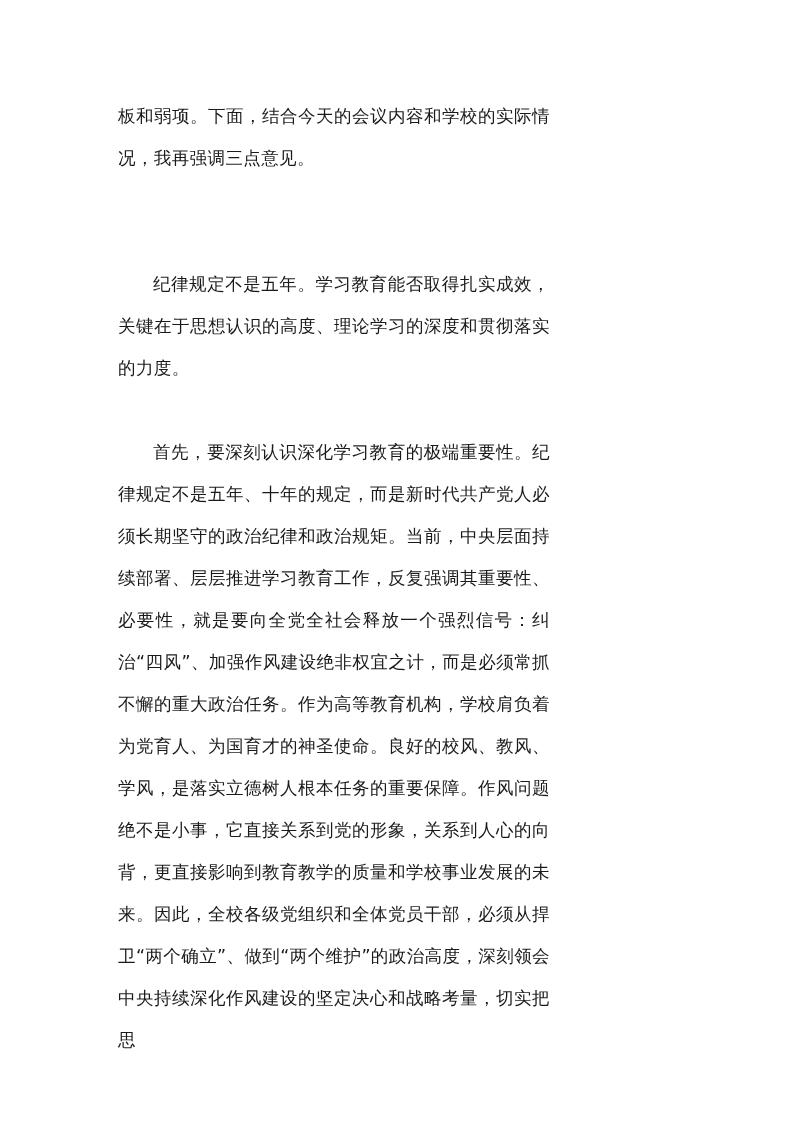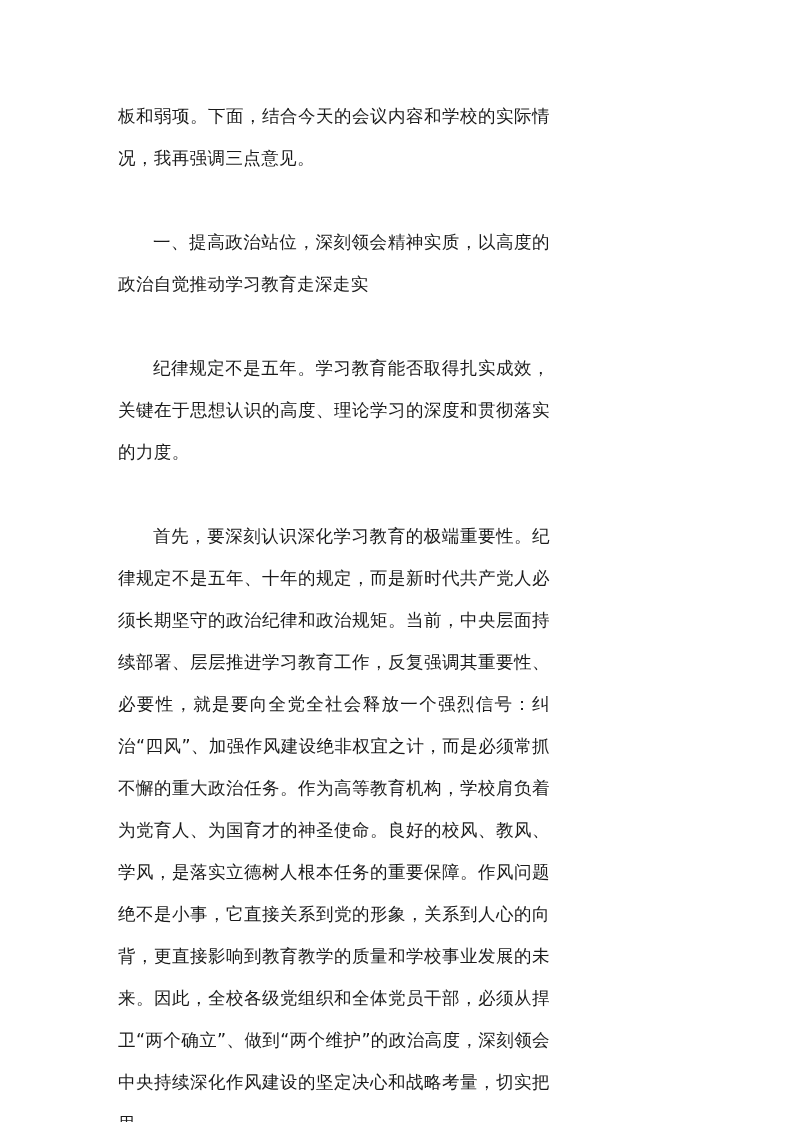--- a/index.html
+++ b/index.html
@@ -38,21 +38,20 @@
 </head>
 <body>
 
 <div class="page">
   <div class="doc-body">
 
     <p class="para no-indent">板和弱项。下面，结合今天的会议内容和学校的实际情况，我再强调三点意见。</p>
 
     <div class="spacer"></div>
 
-    <p class="para">一、提高政治站位，深刻领会精神实质，以高度的政治自觉推动学习教育走深走实</p>
 
     <div class="spacer"></div>
 
     <p class="para">纪律规定不是五年。学习教育能否取得扎实成效，关键在于思想认识的高度、理论学习的深度和贯彻落实的力度。</p>
 
     <div class="spacer"></div>
 
     <p class="para">首先，要深刻认识深化学习教育的极端重要性。纪律规定不是五年、十年的规定，而是新时代共产党人必须长期坚守的政治纪律和政治规矩。当前，中央层面持续部署、层层推进学习教育工作，反复强调其重要性、必要性，就是要向全党全社会释放一个强烈信号：纠治“四风”、加强作风建设绝非权宜之计，而是必须常抓不懈的重大政治任务。作为高等教育机构，学校肩负着为党育人、为国育才的神圣使命。良好的校风、教风、学风，是落实立德树人根本任务的重要保障。作风问题绝不是小事，它直接关系到党的形象，关系到人心的向背，更直接影响到教育教学的质量和学校事业发展的未来。因此，全校各级党组织和全体党员干部，必须从捍卫“两个确立”、做到“两个维护”的政治高度，深刻领会中央持续深化作风建设的坚定决心和战略考量，切实把思</p>
 
   </div>

